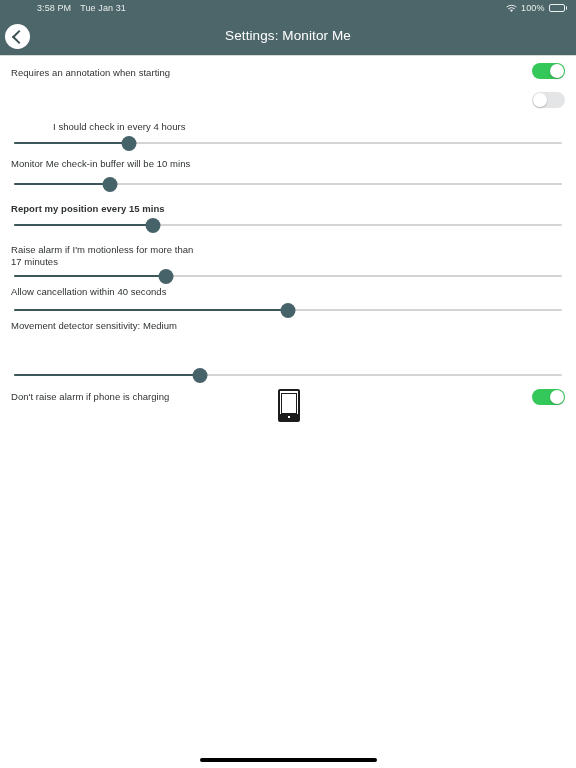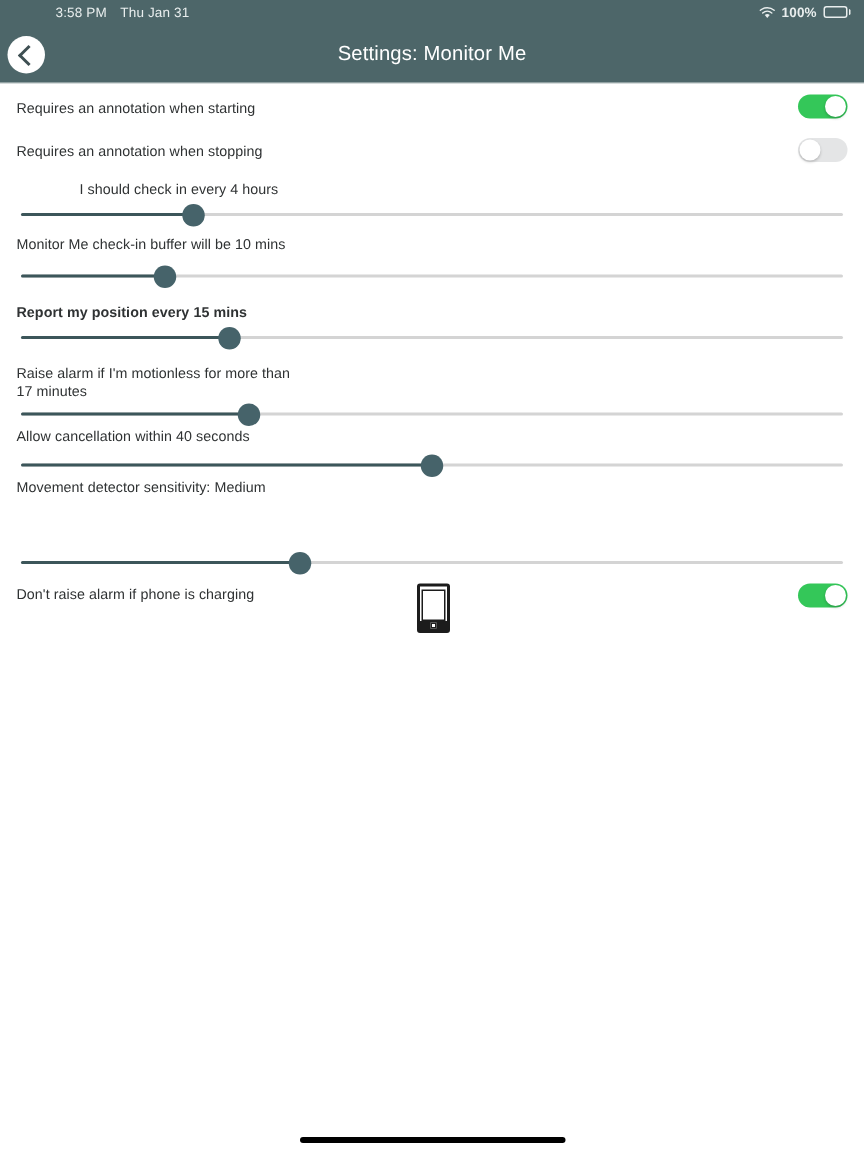--- a/index.html
+++ b/index.html
@@ -37,21 +37,20 @@
   .status-left {
     display: flex;
     align-items: center;
     gap: 9px;
     margin-left: 28px;
   }
   .status-right {
     display: flex;
     align-items: center;
     gap: 4px;
-    font-weight: bold;
   }
   .status-text {
     color: #e9eeee;
     font-size: 9px;
     letter-spacing: 0.1px;
     line-height: 16px;
     white-space: nowrap;
   }
   .wifi-icon {
     display: block;
@@ -270,21 +269,21 @@
   }
 </style>
 </head>
 <body>
 
 <div class="screen">
 
   <div class="statusbar">
     <div class="status-left">
       <span class="status-text">3:58 PM</span>
-      <span class="status-text">Thu Jan 31</span>
+      <span class="status-text">Tue Jan 31</span>
     </div>
     <div class="status-right">
       <span>
         <svg class="wifi-icon" viewBox="0 0 16 12" xmlns="http://www.w3.org/2000/svg">
           <path d="M8 11.2 5.6 8.3a3.8 3.8 0 0 1 4.8 0L8 11.2z" fill="#e9eeee"></path>
           <path d="M3.6 6.2a6.9 6.9 0 0 1 8.8 0" stroke="#e9eeee" stroke-width="1.4" fill="none" stroke-linecap="round"></path>
           <path d="M1.3 3.6a10.4 10.4 0 0 1 13.4 0" stroke="#e9eeee" stroke-width="1.4" fill="none" stroke-linecap="round"></path>
         </svg>
       </span>
       <span class="status-text">100%</span>
@@ -305,21 +304,20 @@
   <div class="content">
 
     <div class="row" style="top:0;height:30px;">
       <div class="row-label" style="top:10px;">Requires an annotation when starting</div>
       <div class="toggle on" style="top:6px;">
         <span class="toggle-knob"></span>
       </div>
     </div>
 
     <div class="row" style="top:0;height:30px;">
-      <div class="row-label" style="top:39px;">Requires an annotation when stopping</div>
       <div class="toggle off" style="top:35px;">
         <span class="toggle-knob"></span>
       </div>
     </div>
 
     <div class="row">
       <div class="row-label" style="top:64px;padding-left:42px;">I should check in every 4 hours</div>
       <div class="slider" style="top:78px;">
         <div class="slider-track"></div>
         <div class="slider-fill" style="width:21%;"></div>

